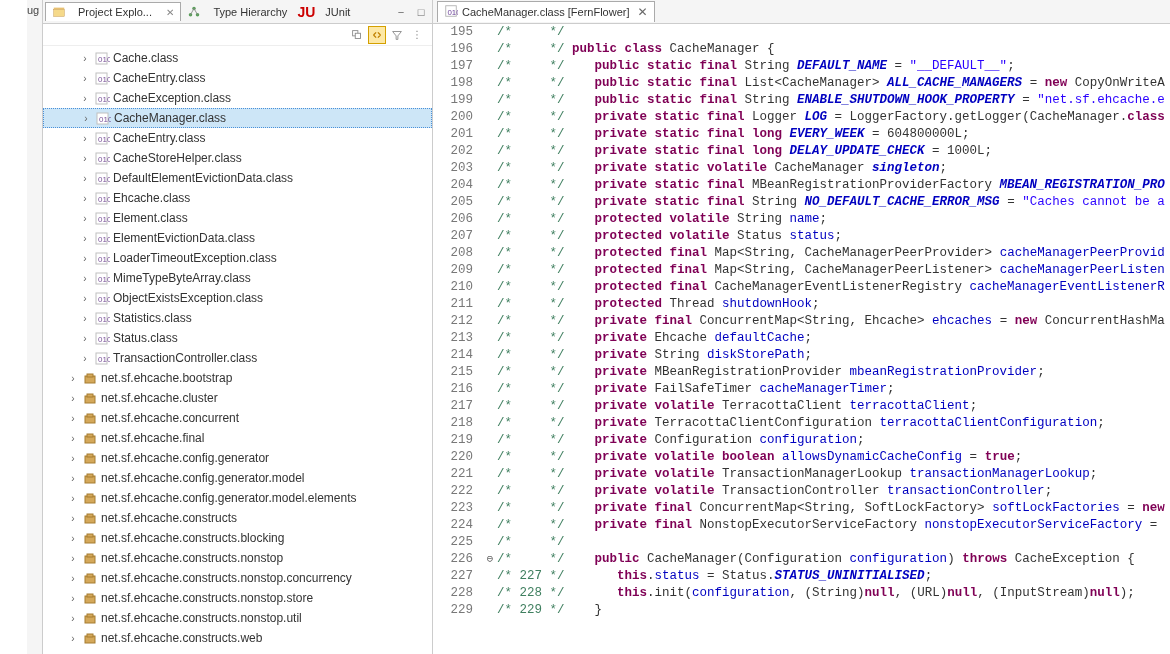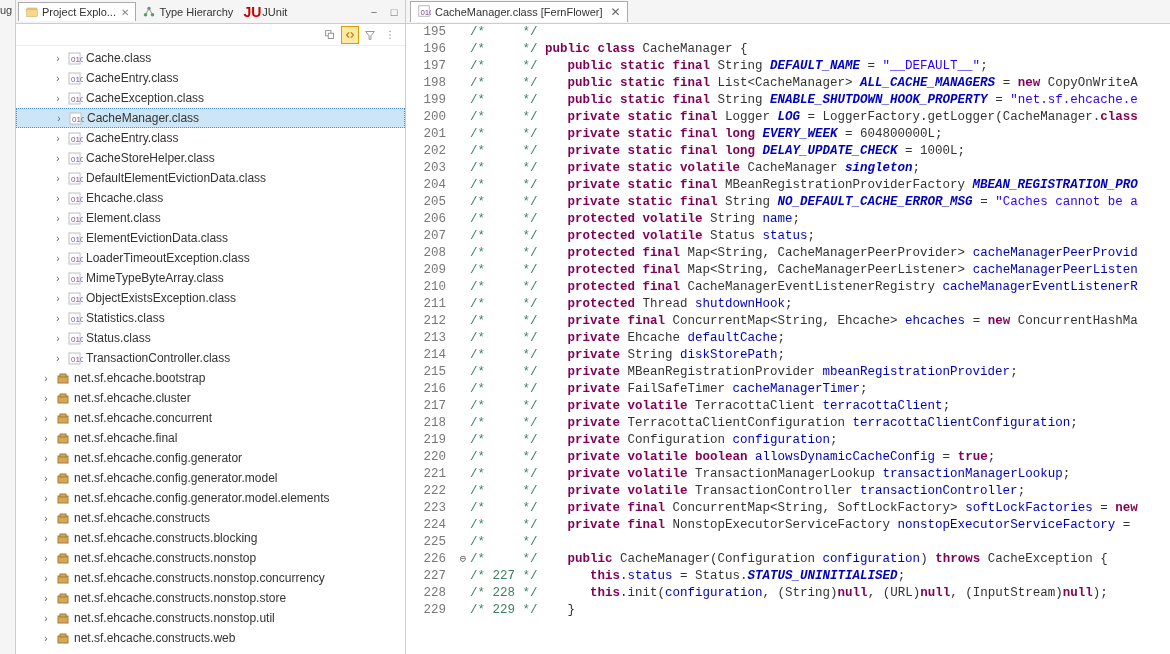--- a/index.html
+++ b/index.html
@@ -1,20 +1,20 @@
 <!DOCTYPE html>
 <html><head>
 <meta charset="utf-8">
 <style>
 * { margin: 0; padding: 0; box-sizing: border-box; }
 body { font-family: "Segoe UI", Tahoma, sans-serif; font-size: 12px; background: #fff; color: #333; overflow: hidden; width: 1170px; height: 654px; }
-.container { display: flex; height: 654px; width: 1170px; }
+.container { display: flex; height: 654px; width: 1170px; padding-left: 27px; }
 .left-panel { width: 390px; border-right: 1px solid #ccc; display: flex; flex-direction: column; background: #fff; }
 .view-tabs { display: flex; align-items: center; height: 24px; border-bottom: 1px solid #ccc; padding: 0 2px; background: #f5f5f5; }
-.view-tab { display: flex; align-items: center; padding: 2px 6px; gap: 3px; font-size: 11px; cursor: pointer; white-space: nowrap; }
+.view-tab { display: flex; align-items: center; padding: 2px 6px; gap: 12px; font-size: 11px; cursor: pointer; white-space: nowrap; }
 .view-tab.active { background: #fff; border-top: 1px solid #aaa; border-left: 1px solid #aaa; border-right: 1px solid #aaa; }
 .view-tab-label { font-size: 11px; color: #333; }
 .view-tab-icon { width: 14px; height: 14px; display: inline-flex; align-items: center; justify-content: center; }
 .view-controls { margin-left: auto; display: flex; gap: 2px; align-items: center; }
 .toolbar-icons { display: flex; justify-content: flex-end; padding: 2px 6px; gap: 2px; height: 22px; align-items: center; border-bottom: 1px solid #eee; }
 .toolbar-btn { width: 18px; height: 18px; display: inline-flex; align-items: center; justify-content: center; cursor: pointer; }
 .toolbar-btn.active { background: #fde8a5; border: 1px solid #d4a000; }
 .tree { flex: 1; overflow: auto; padding: 2px 0; }
 .tree-item { display: flex; align-items: center; height: 20px; cursor: pointer; padding-left: 8px; }
 .tree-item.selected { background: #cde6f7; border: 1px dotted #4a90d9; }

